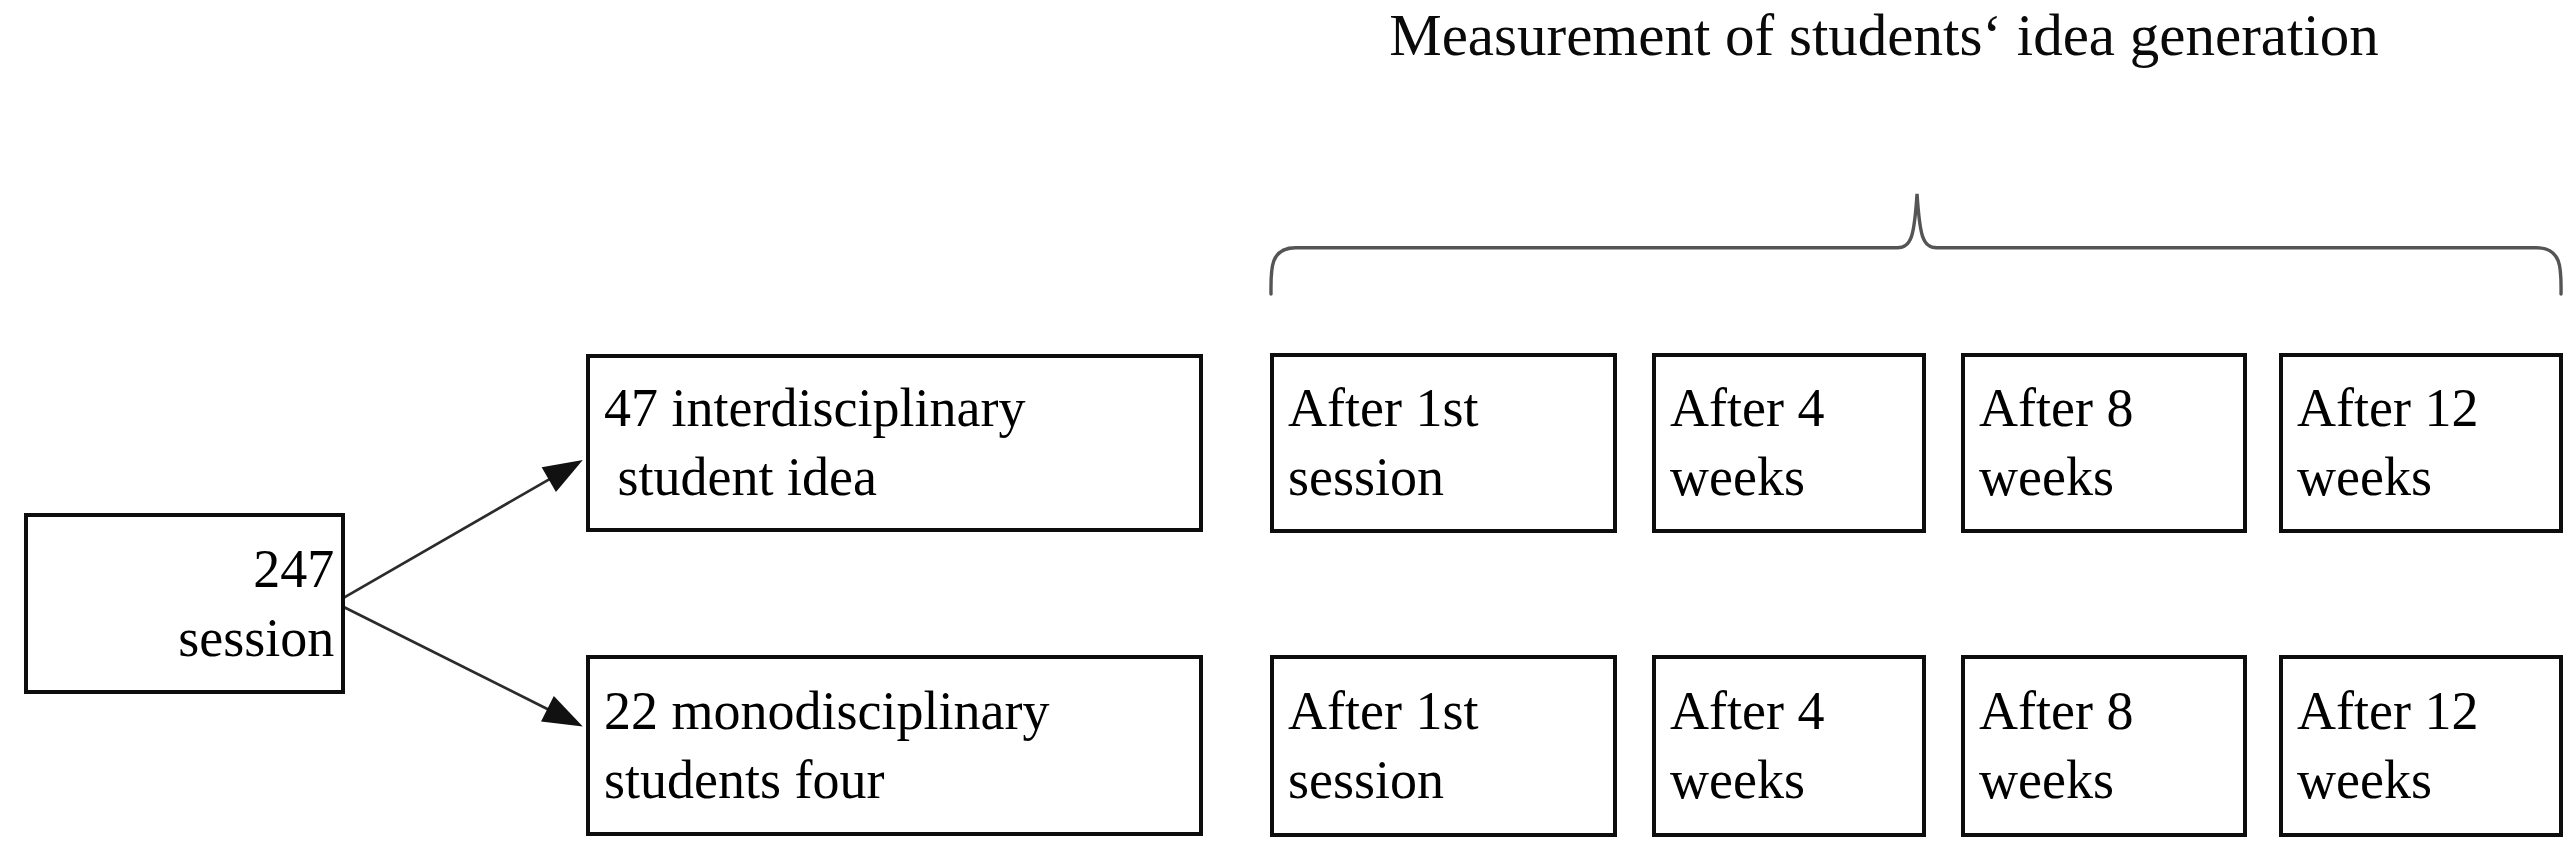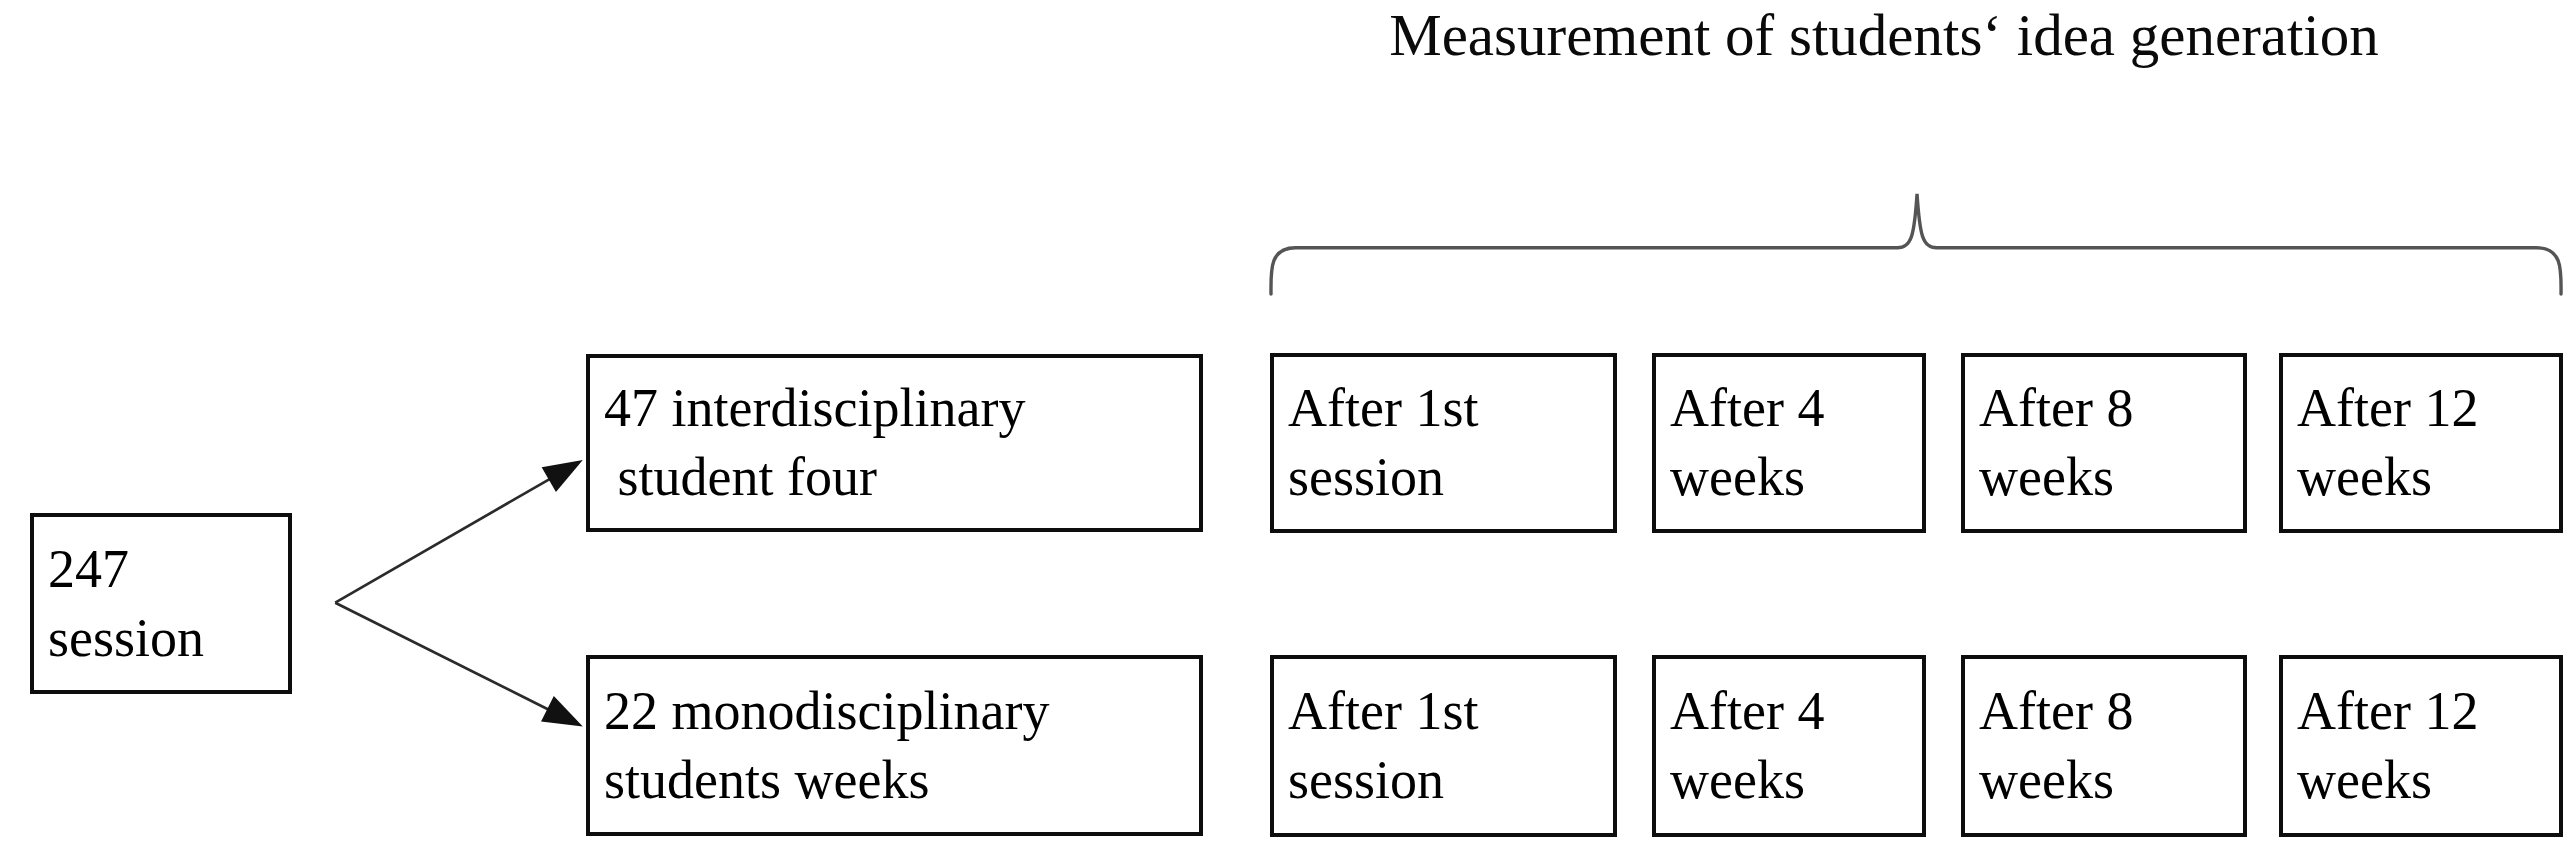--- a/index.html
+++ b/index.html
@@ -42,21 +42,21 @@
     flex-direction: column;
     justify-content: center;
     font-size: 54px;
     line-height: 69px;
     padding-left: 14px;
     padding-right: 6.8px;
   }
   .box .line {
     white-space: pre;
   }
-  .box-population { left: 30px;  top: 513px; width: 262px; height: 181px; }
+  .box-population { left: 24px;  top: 513px; width: 321px; height: 181px; align-items: flex-end; }
   .box-group-1    { left: 586px; top: 354px; width: 617px; height: 178px; }
   .box-group-2    { left: 586px; top: 655px; width: 617px; height: 181px; }
 
   .box-r0c0 { left: 1270px; top: 353px; width: 347px; height: 180px; }
   .box-r0c1 { left: 1652px; top: 353px; width: 274px; height: 180px; }
   .box-r0c2 { left: 1961px; top: 353px; width: 286px; height: 180px; }
   .box-r0c3 { left: 2279px; top: 353px; width: 284px; height: 180px; }
 
   .box-r1c0 { left: 1270px; top: 655px; width: 347px; height: 182px; }
   .box-r1c1 { left: 1652px; top: 655px; width: 274px; height: 182px; }
@@ -101,26 +101,26 @@
     <polygon class="arrow-head" points="857,1068 795.6,1060.8 814.4,1023.2"></polygon>
   </svg>
 
   <div class="box box-population">
     <div class="line">247</div>
     <div class="line">session</div>
   </div>
 
   <div class="box box-group-1">
     <div class="line">47 interdisciplinary</div>
-    <div class="line"> student four</div>
+    <div class="line"> student idea</div>
   </div>
 
   <div class="box box-group-2">
     <div class="line">22 monodisciplinary</div>
-    <div class="line">students weeks</div>
+    <div class="line">students four</div>
   </div>
 
   <div class="box box-r0c0">
     <div class="line">After 1st</div>
     <div class="line">session</div>
   </div>
   <div class="box box-r0c1">
     <div class="line">After 4</div>
     <div class="line">weeks</div>
   </div>

